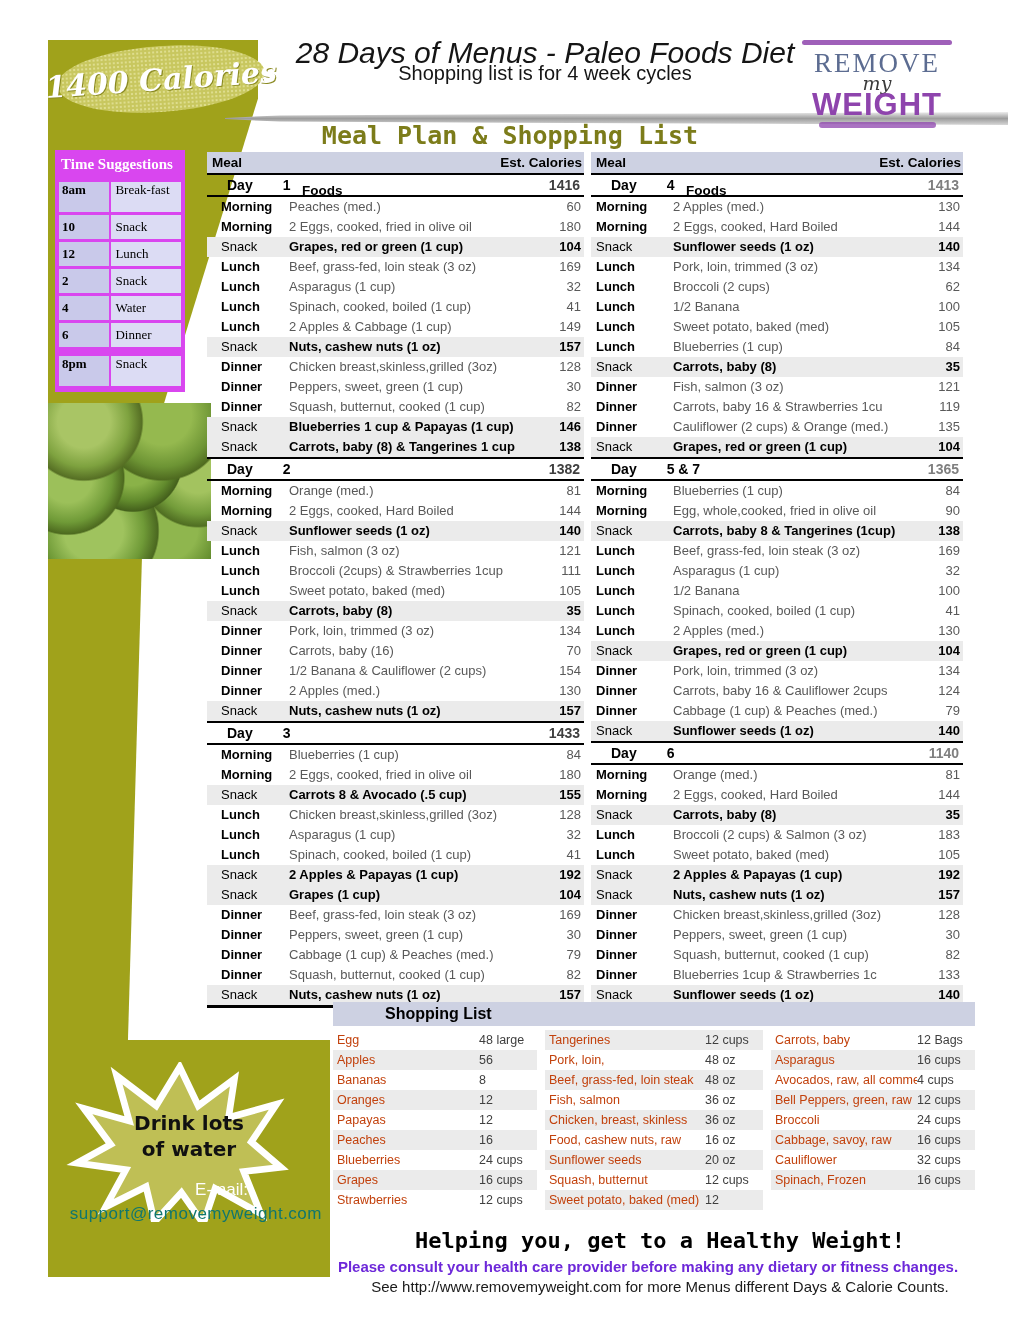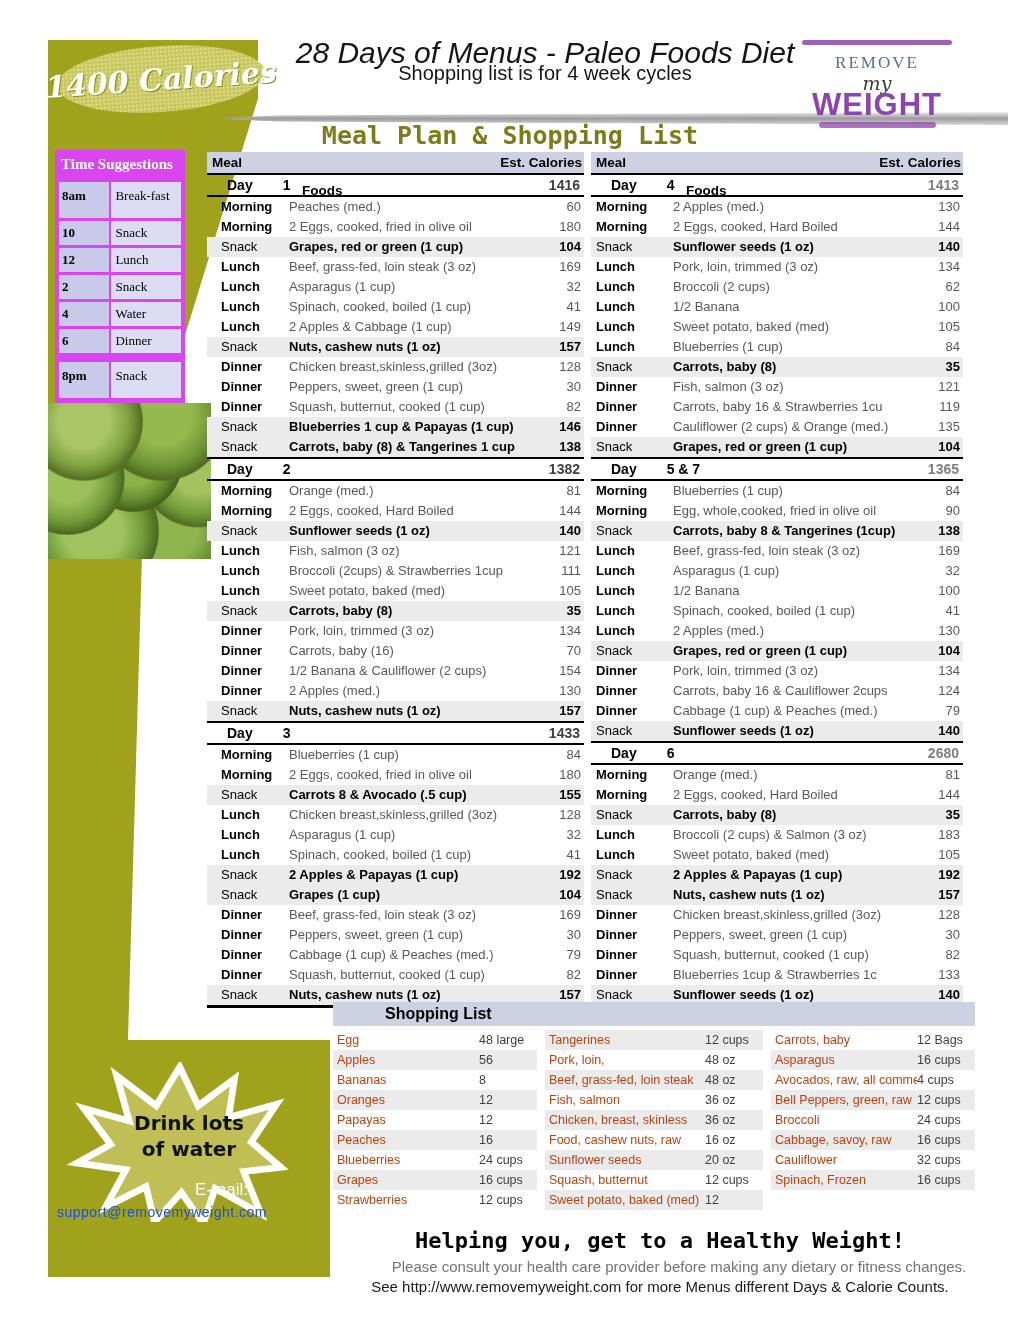--- a/index.html
+++ b/index.html
@@ -20,59 +20,59 @@
     display:flex;align-items:center;justify-content:center;transform:rotate(-4deg);}
   #badge span{font-family:"DejaVu Serif",serif;font-style:italic;font-weight:bold;
     font-size:30px;color:#fff;text-shadow:1px 1px 0 #8a8a22;white-space:nowrap;}
 
   
   #time-box{position:absolute;left:55px;top:150px;width:130px;background:#d946ef;padding:4px 4px 6px 4px;box-sizing:border-box;}
   #time-title{color:#fff;font-family:"Liberation Serif",serif;font-weight:bold;font-size:15px;line-height:17px;padding:2px 2px 6px 2px;}
   .time-row{display:flex;gap:2px;margin-top:3px;}
   .time-cell-l{width:42%;background:var(--lav1);font-family:"Liberation Serif",serif;font-weight:bold;font-size:13px;padding:4px 3px;box-sizing:border-box;}
   .time-cell-r{width:58%;background:var(--lav2);font-family:"Liberation Serif",serif;font-size:13px;padding:4px 4px;box-sizing:border-box;}
-  .time-row.tall .time-cell-l,.time-row.tall .time-cell-r{padding-top:6px;padding-bottom:14px;}
+  .time-row.tall .time-cell-l,.time-row.tall .time-cell-r{padding-top:0;padding-bottom:14px;}
   .time-row.gap{margin-top:9px;}
 
   
   #avocado-photo{position:absolute;left:48px;top:403px;width:163px;height:156px;background-color:#4c671f;
     background-image:
       radial-gradient(circle at 22% 12%,#a9c565 0 14%,#7ea23f 24%,#566f24 31%,transparent 32%),
       radial-gradient(circle at 70% 8%,#95b94f 0 16%,#6d9434 28%,#4f6b20 35%,transparent 36%),
       radial-gradient(circle at 12% 48%,#9cc05a 0 15%,#6f9a37 27%,#4d6a1f 34%,transparent 35%),
       radial-gradient(circle at 52% 38%,#8ab248 0 18%,#628b2d 30%,#44601c 38%,transparent 39%),
       radial-gradient(circle at 92% 42%,#a3c35f 0 14%,#739c3a 26%,#506e22 33%,transparent 34%),
       radial-gradient(circle at 28% 82%,#9fc35e 0 17%,#6f9a37 29%,#4b6820 37%,transparent 38%),
       radial-gradient(circle at 72% 80%,#8fb64e 0 19%,#668f30 31%,#47631d 39%,transparent 40%),
       radial-gradient(circle at 97% 90%,#a9c565 0 12%,#7ea23f 24%,transparent 30%);}
 
   
   #starburst-wrap{position:absolute;left:48px;top:1062px;width:282px;height:160px;}
   #starburst-wrap svg{position:absolute;left:0;top:0;}
   #starburst-text{position:absolute;left:46px;top:48px;width:190px;text-align:center;
     font-family:"DejaVu Sans",sans-serif;font-weight:bold;font-size:20px;line-height:26px;color:#111;}
   #email-label{position:absolute;left:0;top:1180px;width:290px;text-align:right;color:#fff;font-size:17px;padding-right:42px;box-sizing:border-box;}
-  #email-addr{position:absolute;left:2px;top:1204px;width:320px;text-align:center;color:#1d4ed8;font-size:14px;letter-spacing:.5px;}
+  #email-addr{position:absolute;left:2px;top:1204px;width:320px;text-align:right;color:#0f766e;font-size:17px;letter-spacing:.5px;}
 
   
   #title1{position:absolute;left:230px;top:36px;width:630px;text-align:center;
     font-style:italic;font-size:30px;color:#151515;white-space:nowrap;}
   #title2{position:absolute;left:230px;top:62px;width:630px;text-align:center;
     font-size:20px;color:#151515;white-space:nowrap;}
   #swoosh{position:absolute;left:225px;top:112px;width:783px;height:13px;
     background:linear-gradient(#ededed,#9d9d9d 50%,#d6d6d6);
     clip-path:polygon(0 46%,7% 26%,100% 0,100% 100%,7% 74%,0 54%);}
   #section-title{position:absolute;left:230px;top:121px;width:560px;text-align:center;
     font-family:"DejaVu Sans Mono",monospace;font-weight:bold;font-size:25px;color:var(--olive-dark);white-space:nowrap;}
 
   
   #logo{position:absolute;left:802px;top:40px;width:150px;height:112px;text-align:center;}
   .brush{height:5px;background:var(--purple);border-radius:3px;opacity:.85;}
   .brush.b2{width:78%;margin:1px auto 0 auto;height:6px;opacity:.75;}
-  #logo-remove{font-family:"Liberation Serif",serif;font-size:17px;letter-spacing:2px;color:var(--logo-blue);line-height:30px;margin-top:3px;}
+  #logo-remove{font-family:"Liberation Serif",serif;font-size:27px;letter-spacing:2px;color:var(--logo-blue);line-height:30px;margin-top:3px;}
   #logo-my{font-family:"DejaVu Serif",serif;font-style:italic;font-size:19px;color:#3a3a3a;line-height:10px;}
   #logo-weight{font-family:"Liberation Sans",sans-serif;font-weight:bold;font-size:31px;letter-spacing:1px;color:var(--purple);line-height:33px;}
 
   
   .meal-table{position:absolute;top:152px;border-bottom:3px solid #000;box-sizing:border-box;}
   #table-left{left:207px;width:377px;}
   #table-right{left:591px;width:372px;}
   .col-header{display:flex;background:var(--hdrbg);height:21px;line-height:21px;font-weight:bold;font-size:13.5px;border-bottom:2px solid #000;}
   .col-header .c1{padding-left:5px;width:90px;}
   .col-header .c2{flex:1;margin-top:28px;}
@@ -101,21 +101,21 @@
   .shop-col.g2{width:218px;}
   .shop-col.g3{width:204px;}
   .shop-row{display:flex;height:20px;line-height:20px;font-size:12.5px;white-space:nowrap;}
   .shop-row.alt{background:var(--snackbg);}
   .shop-name{flex:1;padding-left:4px;color:#c2410c;overflow:hidden;}
   .shop-qty{width:58px;color:#3f3f3f;}
 
   
   #footer-headline{position:absolute;left:335px;top:1228px;width:650px;text-align:center;
     font-family:"DejaVu Sans Mono",monospace;font-weight:bold;font-size:22px;color:#000;white-space:nowrap;}
-  #footer-line1{position:absolute;left:354px;top:1258px;width:650px;text-align:center;font-size:15px;color:#737373;white-space:nowrap;}
+  #footer-line1{position:absolute;left:323px;top:1258px;width:650px;text-align:center;font-size:15px;color:#6d28d9;white-space:nowrap;font-weight:bold;}
   #footer-line2{position:absolute;left:335px;top:1278px;width:650px;text-align:center;font-size:15px;color:#1a1a1a;white-space:nowrap;}
 </style>
 </head>
 <body>
 
 <div id="page">
 
   <div id="olive-top" class="olive"></div>
   <div id="olive-col" class="olive"></div>
   <div id="olive-bottom" class="olive"></div>
@@ -550,21 +550,21 @@
         <div class="meal-row snack">
           <div class="meal-cell">Snack</div>
           <div class="food-cell">Sunflower seeds (1 oz)</div>
           <div class="cal-cell">140</div>
         </div>
       </div>
       <div class="day-section">
         <div class="day-header">
           <span class="day-label">Day</span>
           <span class="day-num">6</span>
-          <span class="day-total gray">2680</span>
+          <span class="day-total gray">1140</span>
         </div>
         <div class="meal-row">
           <div class="meal-cell">Morning</div>
           <div class="food-cell">Orange (med.)</div>
           <div class="cal-cell">81</div>
         </div>
         <div class="meal-row">
           <div class="meal-cell">Morning</div>
           <div class="food-cell">2 Eggs, cooked, Hard Boiled</div>
           <div class="cal-cell">144</div>

